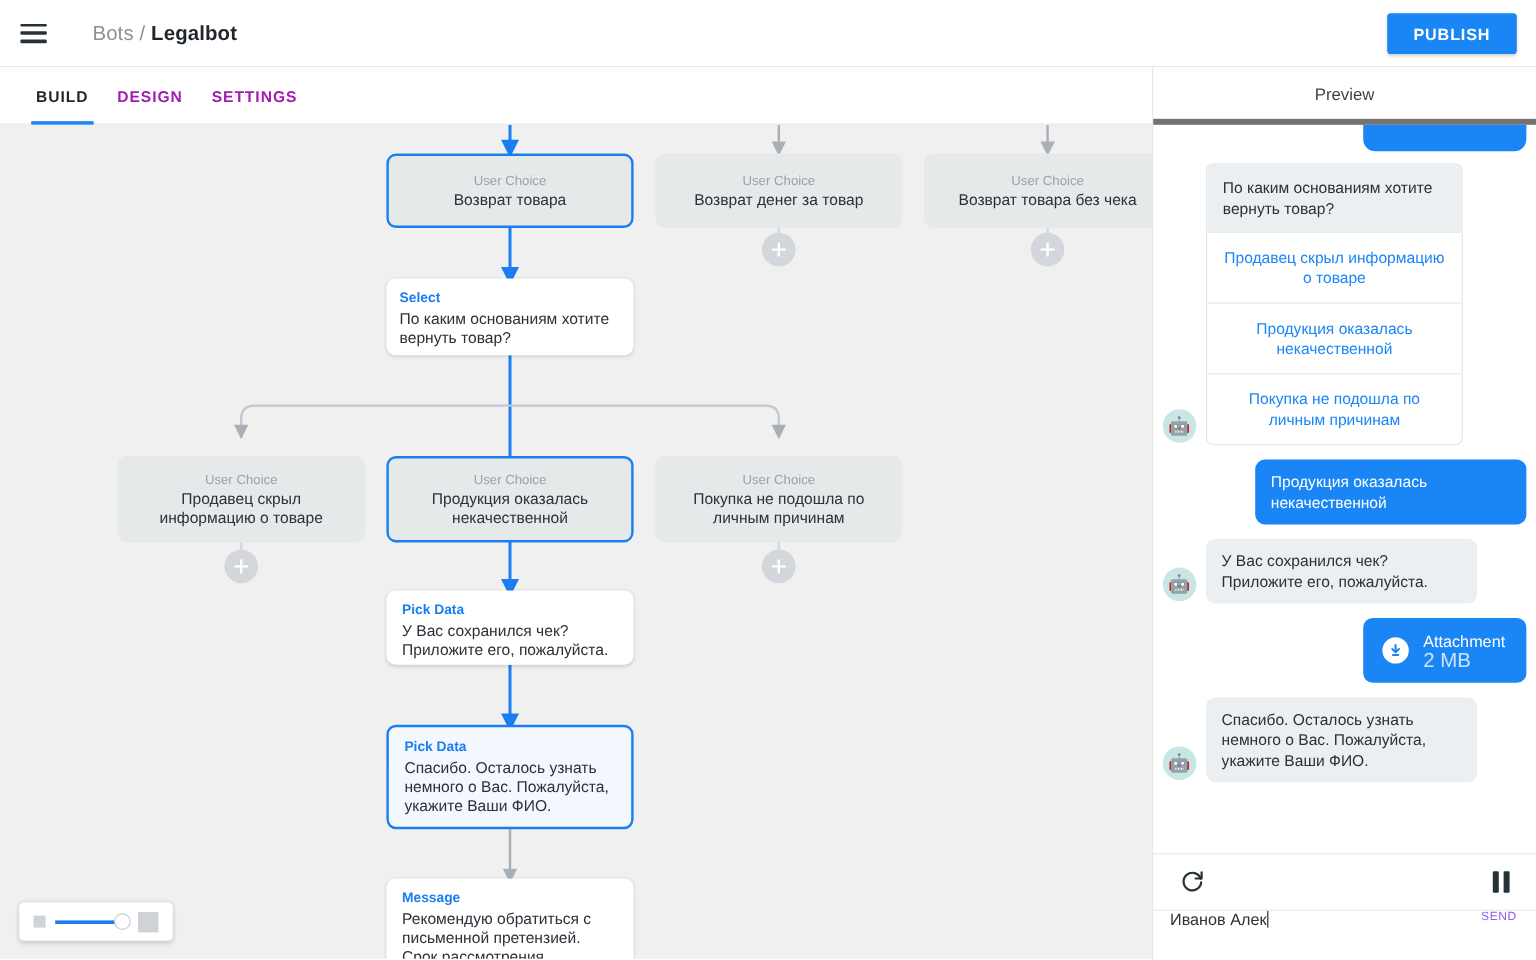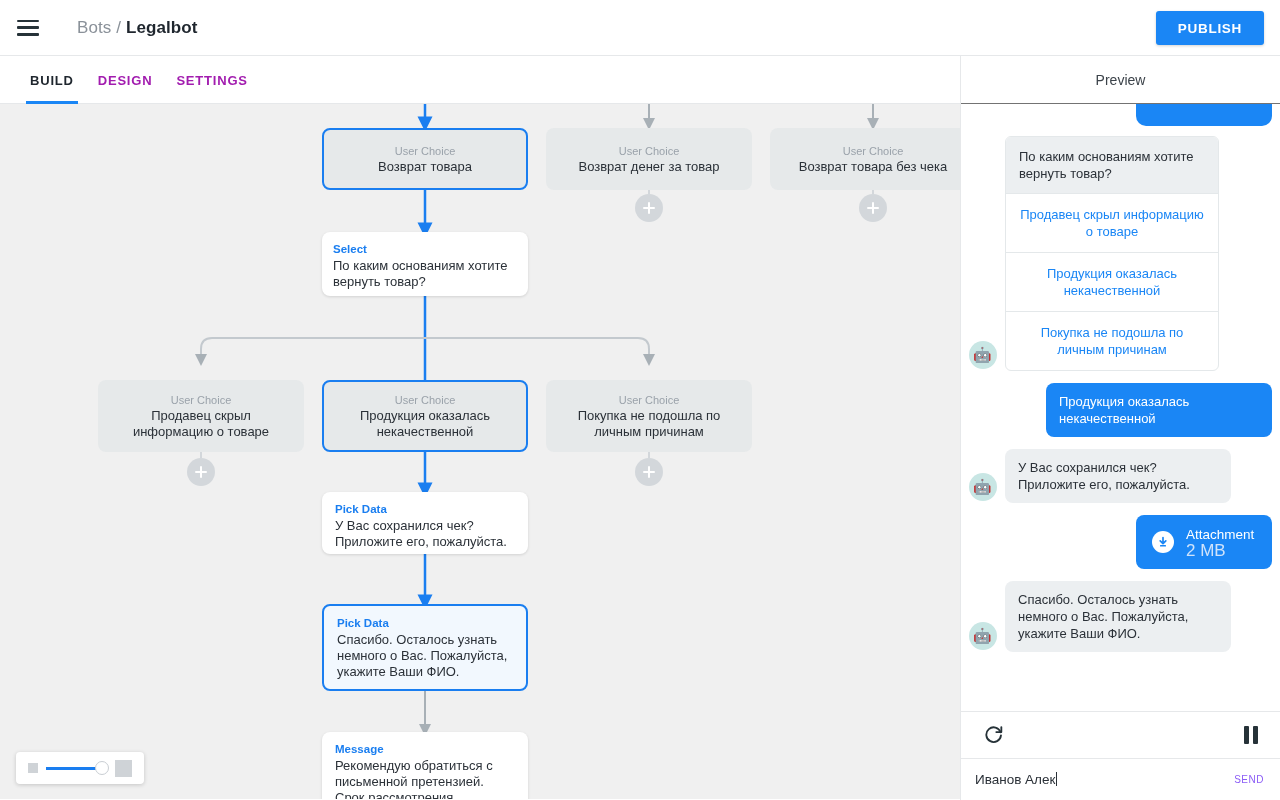--- a/index.html
+++ b/index.html
@@ -100,21 +100,21 @@
     position: absolute; top: 0; right: -2px; width: 14px; height: 14px;
     border-radius: 50%; background: #fff; border: 1.5px solid #c9ced3;
   }
 
   
   .preview {
     position: absolute; left: 960px; top: 56px; width: 320px; height: 744px;
     background: #fff; border-left: 1px solid #e6e8ea;
   }
   .preview-head {
-    height: 48px; border-bottom: 1px solid #737373;
+    height: 48px; border-bottom: 5px solid #737373;
     display: flex; align-items: center; justify-content: center;
     font-size: 14px; color: #3c434a;
   }
   .chat {
     position: absolute; left: 0; top: 48px; width: 319px; height: 607px;
     overflow: hidden; padding: 0 8px;
   }
   .partial-bubble {
     width: 136px; height: 22px; background: #1a86f5;
     border-radius: 0 0 10px 10px; margin: 0 0 10px auto;
@@ -159,21 +159,21 @@
   .attach .sz { color: #cfe3fb; font-size: 17px; line-height: 15px; }
 
   .ctrlbar {
     position: absolute; left: 0; top: 655px; width: 319px; height: 48px;
     border-top: 1px solid #e6e8ea; border-bottom: 1px solid #e6e8ea;
     display: flex; align-items: center; justify-content: space-between;
     padding: 0 22px;
   }
   .inputbar {
     position: absolute; left: 0; top: 703px; width: 319px; height: 41px;
-    display: flex; align-items: center; justify-content: space-between;
+    display: flex; align-items: flex-start; justify-content: space-between;
     padding: 0 16px 0 14px;
   }
   .inputbar .txt { font-size: 13.5px; color: #2b3138; }
   .inputbar .caret {
     display: inline-block; width: 1px; height: 14px; background: #2b3138;
     vertical-align: -2px; margin-left: 1px;
   }
   .inputbar .send {
     font-size: 10px; font-weight: 400; letter-spacing: .5px;
     color: #8b5cf6; cursor: pointer;

